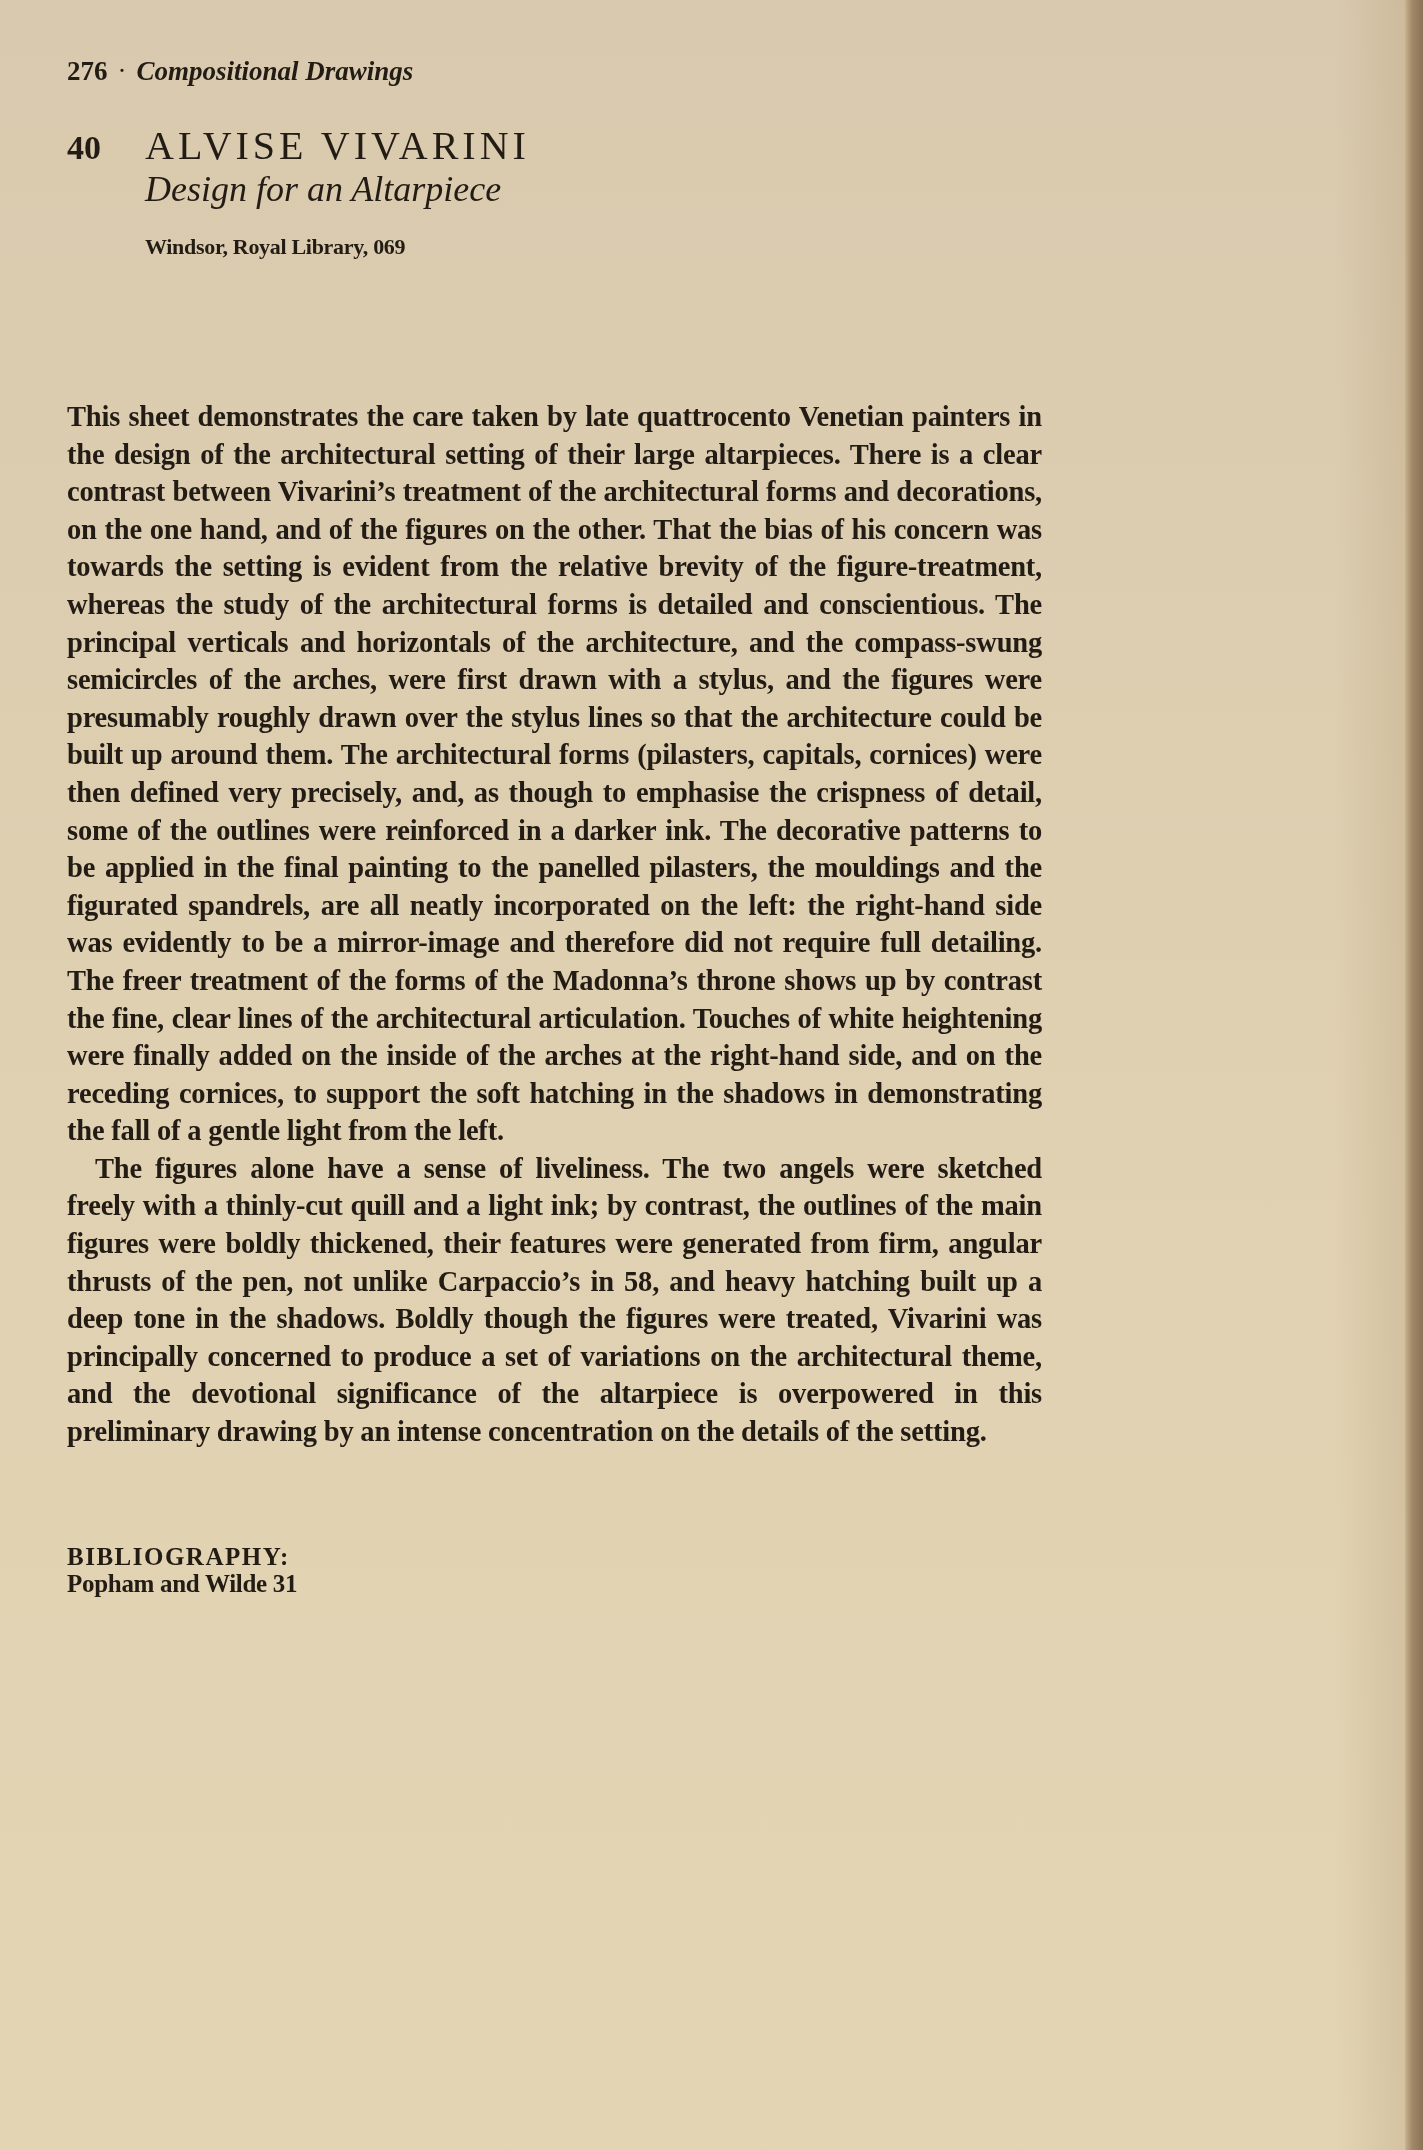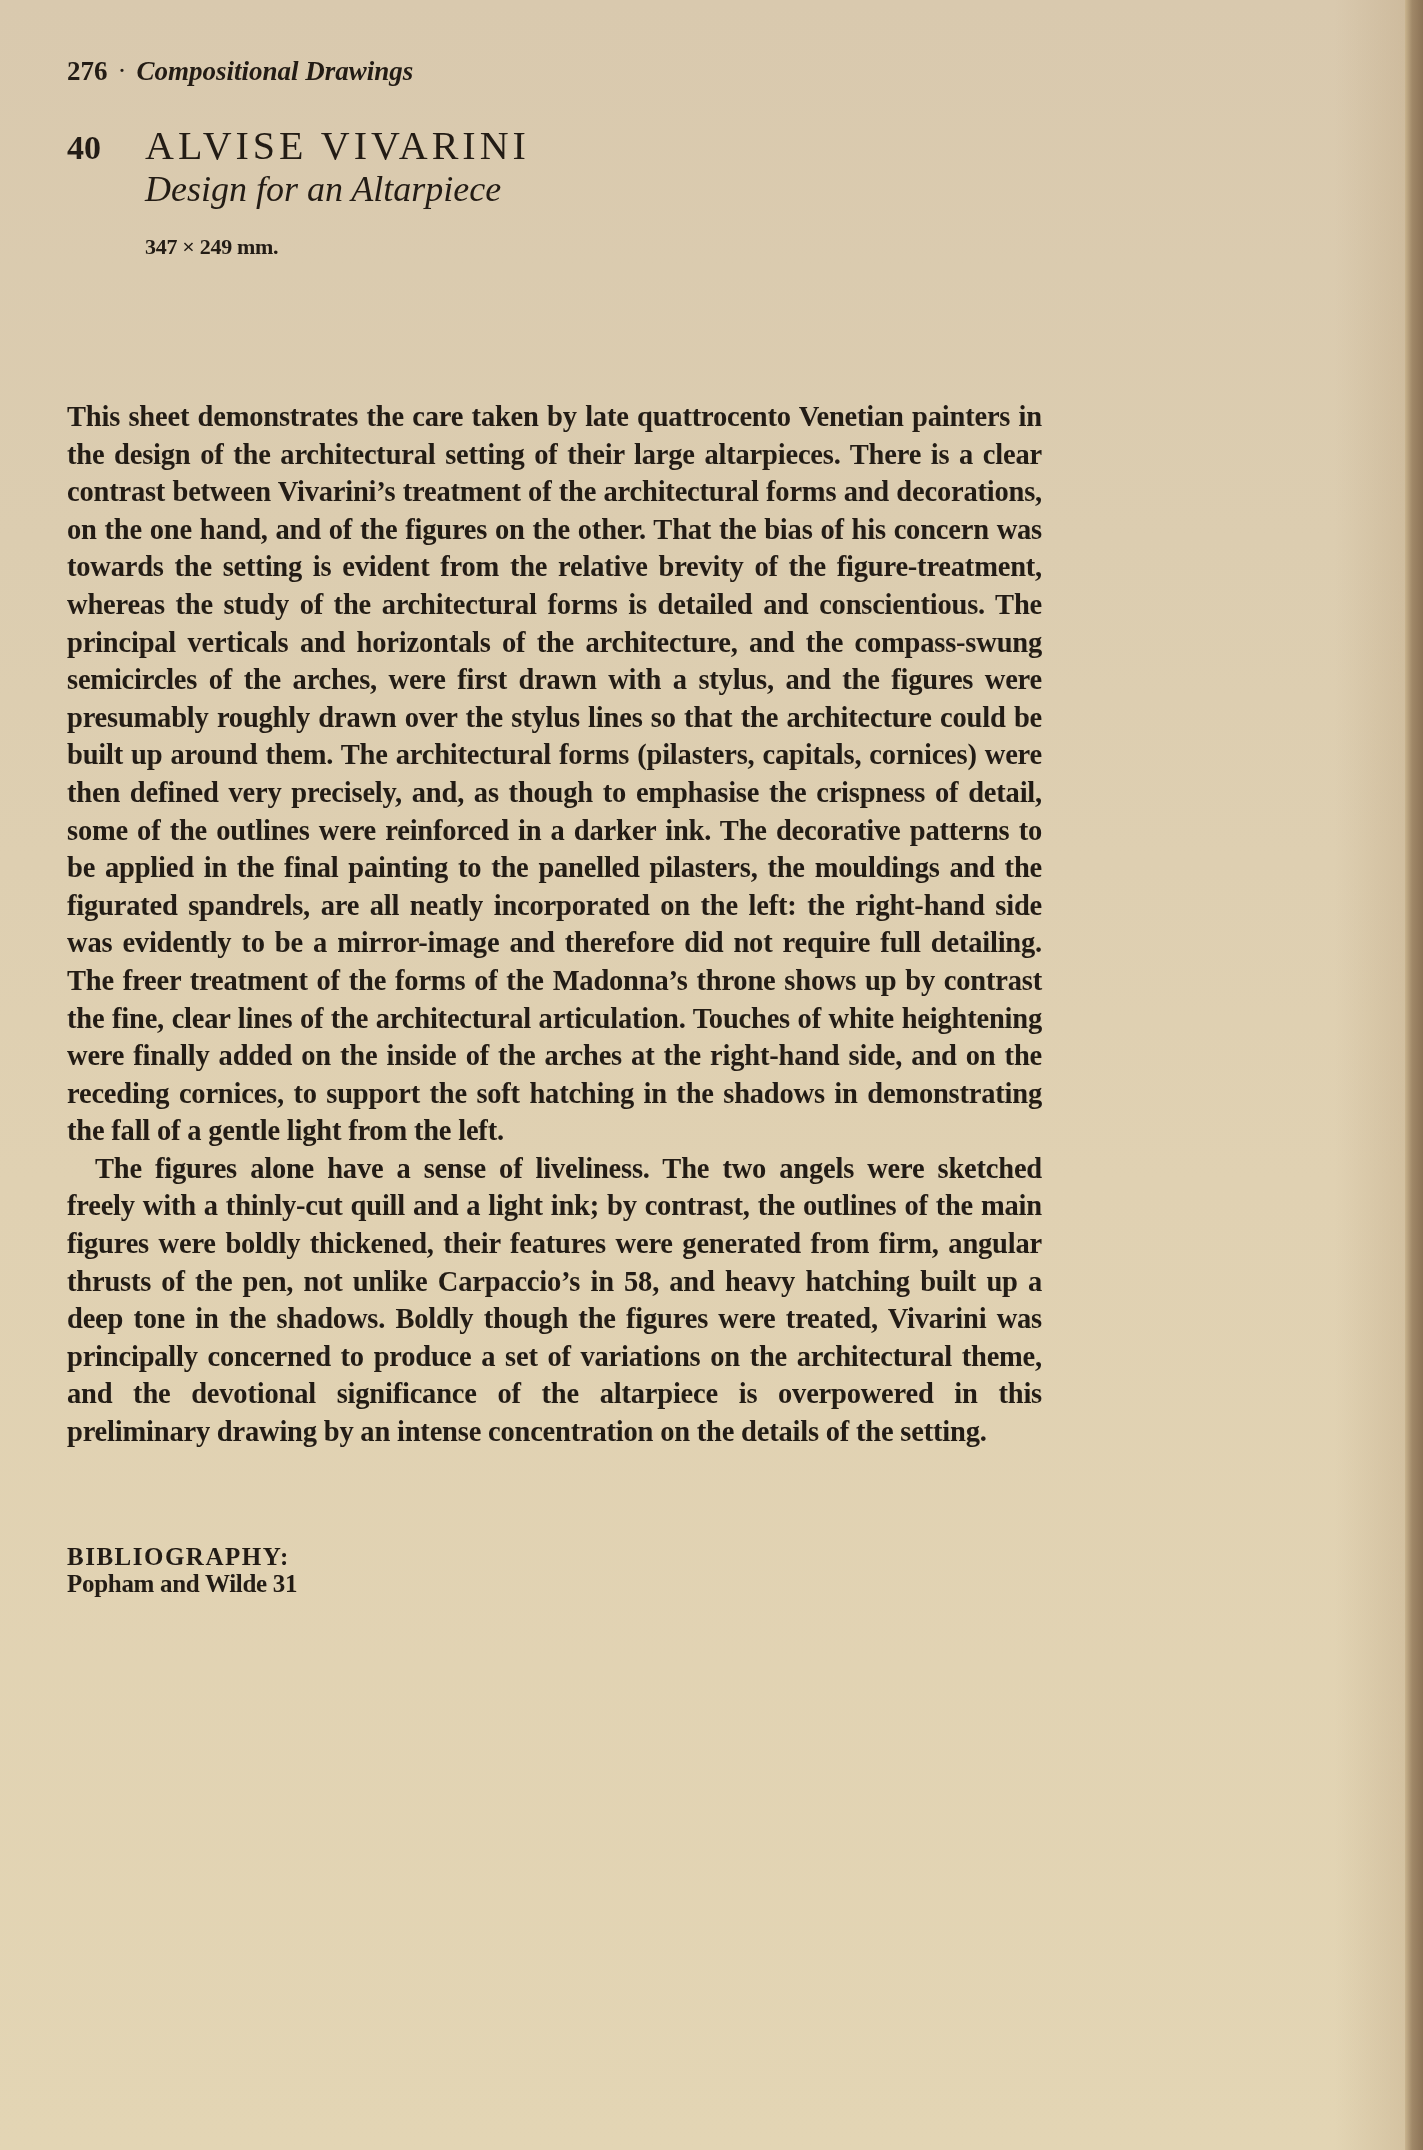--- a/index.html
+++ b/index.html
@@ -60,21 +60,21 @@
 
 <div class="running-head">
   <span class="pg">276</span><span class="sep">·</span><span class="section">Compositional Drawings</span>
 </div>
 
 <div class="entry-number">40</div>
 <div class="entry-artist">ALVISE VIVARINI</div>
 <div class="entry-title">Design for an Altarpiece</div>
 
 <div class="meta">
-  <div>347 × 249 mm.</div>
+  <div>Windsor, Royal Library, 069</div>
 </div>
 
 <div class="body-text">
   <p>This sheet demonstrates the care taken by late quattrocento Venetian painters in the design of the architectural setting of their large altarpieces. There is a clear contrast between Vivarini’s treatment of the architectural forms and decorations, on the one hand, and of the figures on the other. That the bias of his concern was towards the setting is evident from the relative brevity of the figure-treatment, whereas the study of the architectural forms is detailed and conscientious. The principal verticals and horizontals of the architecture, and the compass-swung semicircles of the arches, were first drawn with a stylus, and the figures were presumably roughly drawn over the stylus lines so that the architecture could be built up around them. The architectural forms (pilasters, capitals, cornices) were then defined very precisely, and, as though to emphasise the crispness of detail, some of the outlines were reinforced in a darker ink. The decorative patterns to be applied in the final painting to the panelled pilasters, the mouldings and the figurated spandrels, are all neatly incorporated on the left: the right-hand side was evidently to be a mirror-image and therefore did not require full detailing. The freer treatment of the forms of the Madonna’s throne shows up by contrast the fine, clear lines of the architectural articulation. Touches of white heightening were finally added on the inside of the arches at the right-hand side, and on the receding cornices, to support the soft hatching in the shadows in demonstrating the fall of a gentle light from the left.</p>
   <p>The figures alone have a sense of liveliness. The two angels were sketched freely with a thinly-cut quill and a light ink; by contrast, the outlines of the main figures were boldly thickened, their features were generated from firm, angular thrusts of the pen, not unlike Carpaccio’s in 58, and heavy hatching built up a deep tone in the shadows. Boldly though the figures were treated, Vivarini was principally concerned to produce a set of variations on the architectural theme, and the devotional significance of the altarpiece is overpowered in this preliminary drawing by an intense concentration on the details of the setting.</p>
 </div>
 
 <div class="biblio">
   <div class="label">BIBLIOGRAPHY:</div>
   <div class="ref">Popham and Wilde 31</div>

